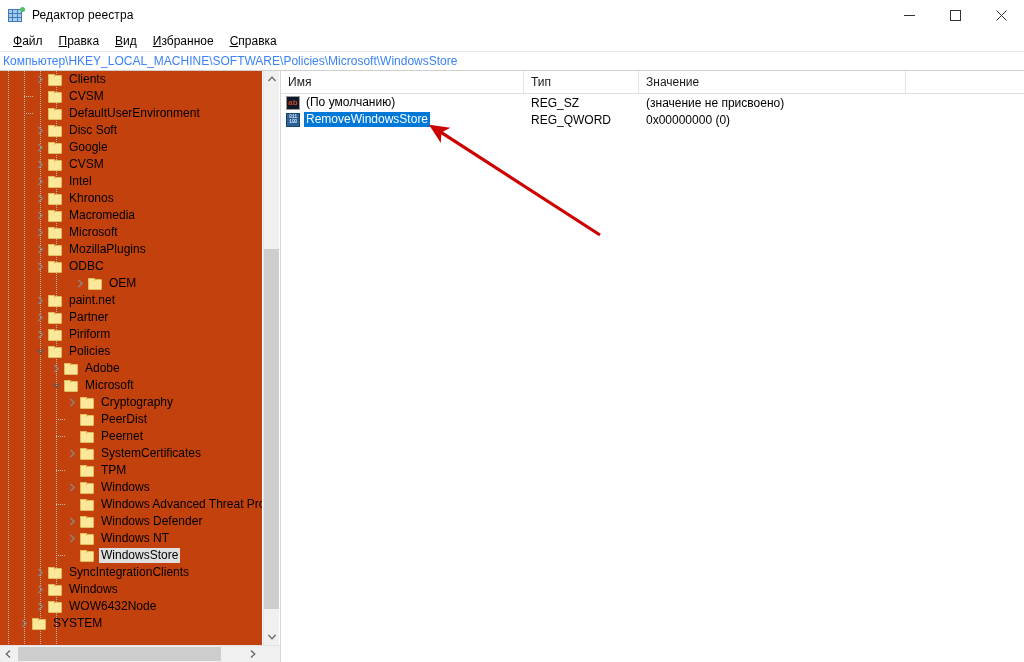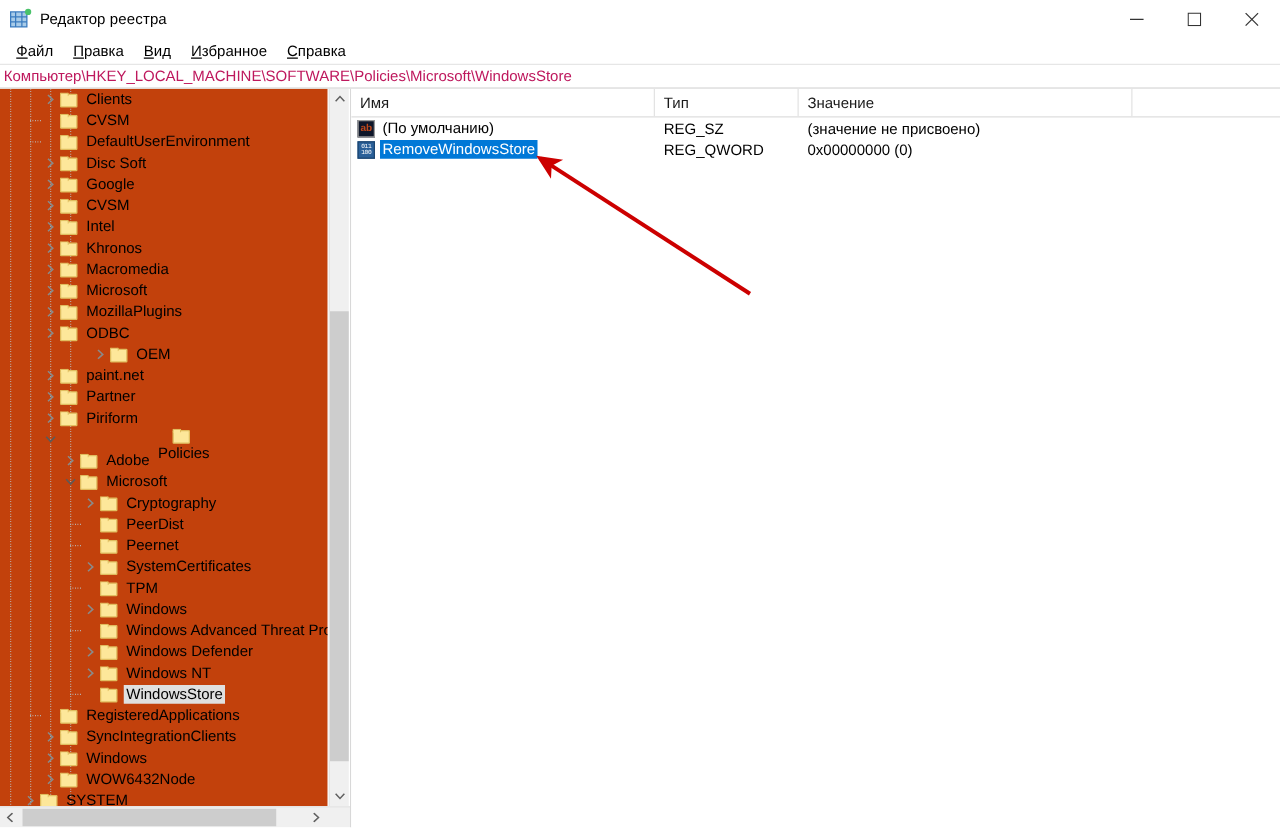--- a/index.html
+++ b/index.html
@@ -104,21 +104,21 @@
   
   .addressbar {
     height: 18px;
     border-top: 1px solid #e6e6e6;
     border-bottom: 1px solid #cfcfcf;
     display: flex;
     align-items: center;
     padding-left: 3px;
     background: #ffffff;
     font-size: 12px;
-    color: #be185d;
+    color: #3b82f6;
     white-space: nowrap;
     overflow: hidden;
   }
 
   
   .content {
     position: absolute;
     left: 0;
     top: 71px;
     width: 1024px;
@@ -626,21 +626,21 @@
                 <path d="M1.4 1 L5.2 4.5 L1.4 8" fill="none" stroke="#8a8a8a" stroke-width="1.3"></path>
               </svg>
             </span>
             <span style="display: inline-block; width: 16px; flex: 0 0 auto;"></span>
             <span class="folder">
               <span class="body"></span>
               <span class="tab"></span>
             </span>
             <span class="tlabel">Piriform</span>
           </div>
-          <div class="tnode" style="padding-left: 32px; flex-direction: column;">
+          <div class="tnode" style="padding-left: 32px;">
             <span class="chev" style="left: 32px;">
               <svg width="9" height="7" viewBox="0 0 9 7">
                 <path d="M1 1.4 L4.5 5.2 L8 1.4" fill="none" stroke="#5a5a5a" stroke-width="1.3"></path>
               </svg>
             </span>
             <span style="display: inline-block; width: 16px; flex: 0 0 auto;"></span>
             <span class="folder">
               <span class="body"></span>
               <span class="tab"></span>
             </span>
@@ -774,29 +774,20 @@
             <span class="tlabel">Windows NT</span>
           </div>
           <div class="tnode selected" style="padding-left: 64px;">
             <span class="elbow" style="left: 56px; top: 8px;"></span>
             <span style="display: inline-block; width: 16px; flex: 0 0 auto;"></span>
             <span class="folder">
               <span class="body"></span>
               <span class="tab"></span>
             </span>
             <span class="tlabel">WindowsStore</span>
-          </div>
-          <div class="tnode" style="padding-left: 32px;">
-            <span class="elbow" style="left: 24px; top: 8px;"></span>
-            <span style="display: inline-block; width: 16px; flex: 0 0 auto;"></span>
-            <span class="folder">
-              <span class="body"></span>
-              <span class="tab"></span>
-            </span>
-            <span class="tlabel">RegisteredApplications</span>
           </div>
           <div class="tnode" style="padding-left: 32px;">
             <span class="chev" style="left: 32px;">
               <svg width="7" height="9" viewBox="0 0 7 9">
                 <path d="M1.4 1 L5.2 4.5 L1.4 8" fill="none" stroke="#8a8a8a" stroke-width="1.3"></path>
               </svg>
             </span>
             <span style="display: inline-block; width: 16px; flex: 0 0 auto;"></span>
             <span class="folder">
               <span class="body"></span>

